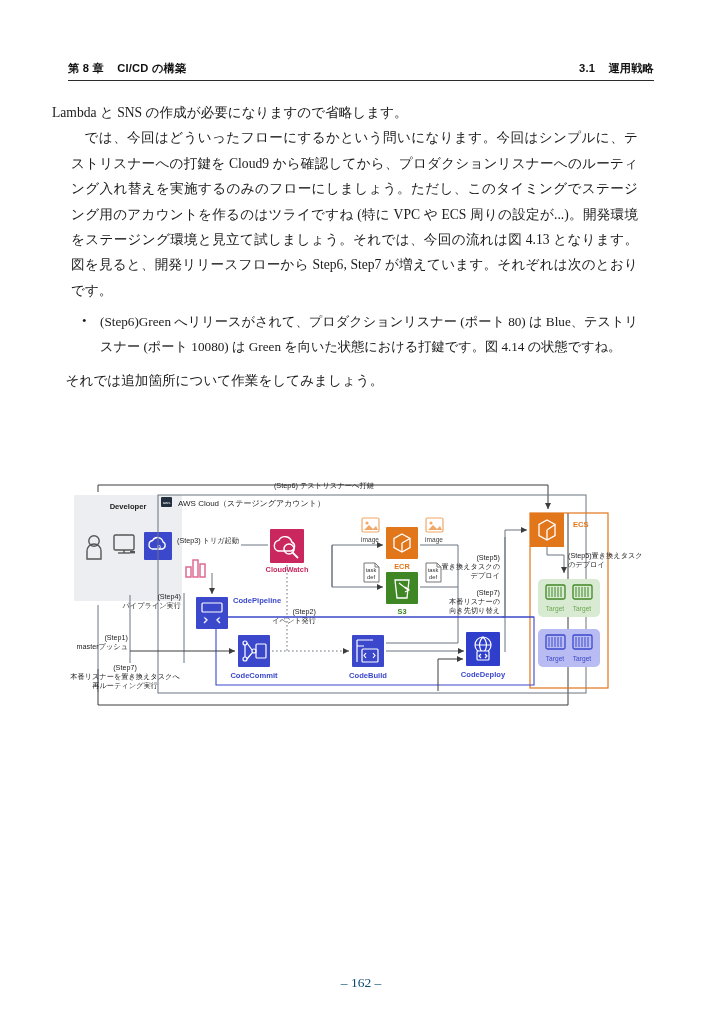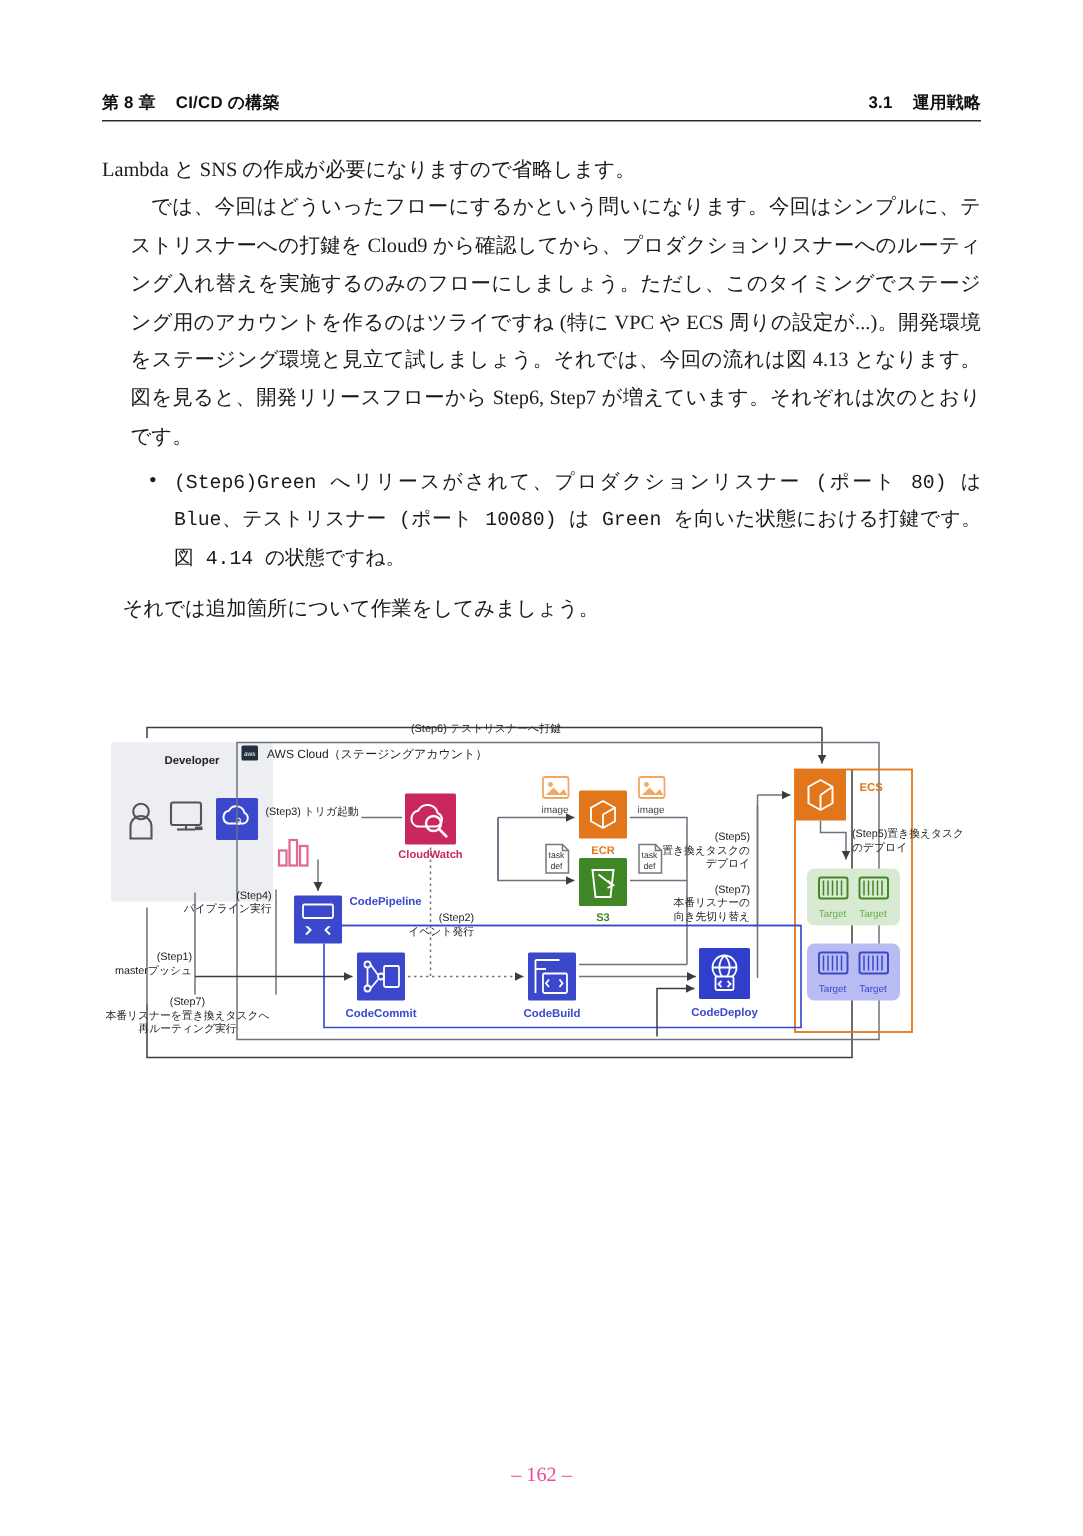--- a/index.html
+++ b/index.html
@@ -42,21 +42,21 @@
     left: 0; right: 0; bottom: -5px;
     height: 1px;
     background: #2b2b2b;
   }
   .runhead .left span + span { margin-left: 10px; }
   .runhead .right span + span { margin-left: 10px; }
 
   
   .body-text {
     position: absolute;
-    left: 68px;
+    left: 52px;
     width: 586px;
     top: 100px;
     font-size: 13.6px;
     line-height: 25.4px;
     text-align: justify;
     text-justify: inter-character;
   }
   .para { margin: 0; }
   .para.indent { text-indent: 1em; margin-left: 19px; }
 
@@ -65,21 +65,20 @@
     padding: 0 0 0 46px;
     list-style: none;
   }
   ul.bullets li {
     position: relative;
     margin: 0 0 4px 0;
     font-size: 13.2px;
     line-height: 25.2px;
     text-align: justify;
     padding-left: 2px;
-    font-family: Liberation Mono, monospace;
   }
   ul.bullets li::before {
     content: "•";
     position: absolute;
     left: -16px;
     top: -1px;
     font-size: 13px;
     color: #1a1a1a;
   }
   .after-bullets {
@@ -118,21 +117,21 @@
     margin-right: 3px;
   }
 
   
   .folio {
     position: absolute;
     left: 0; right: 0;
     top: 975px;
     text-align: center;
     font-size: 13.5px;
-    color: #ec4899;
+    color: #0c4a6e;
   }
 </style>
 </head>
 <body>
 
 <div class="page">
 
   <div class="runhead">
     <div class="left">
       <span>第 8 章</span>

